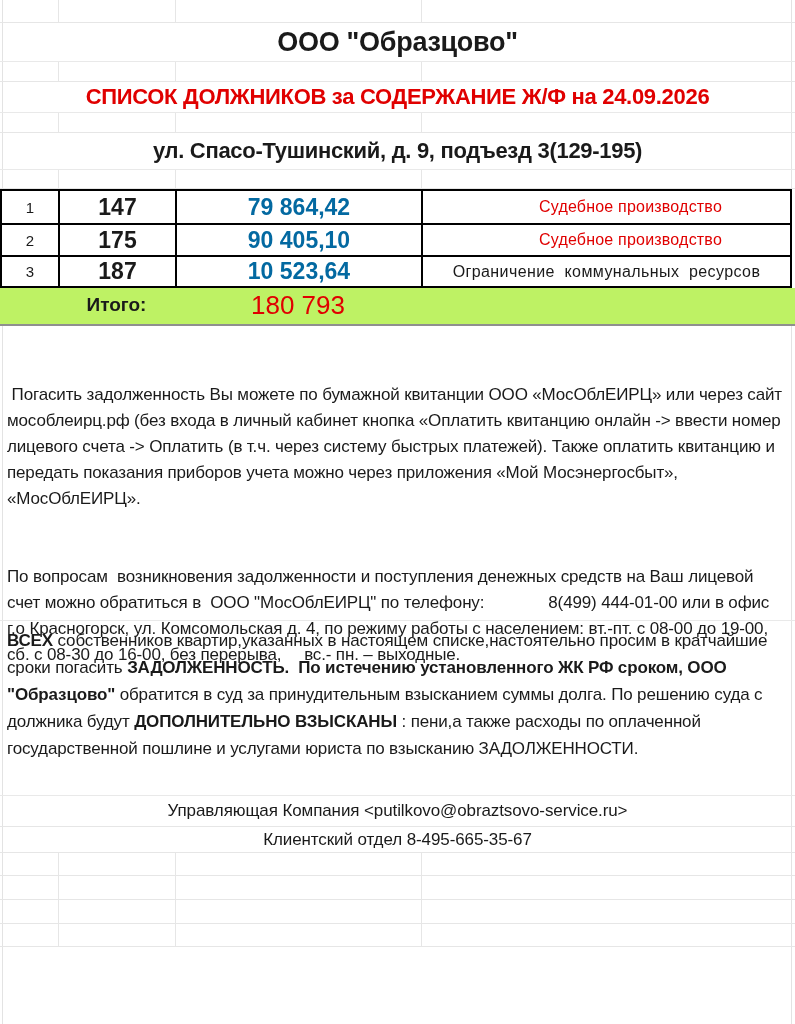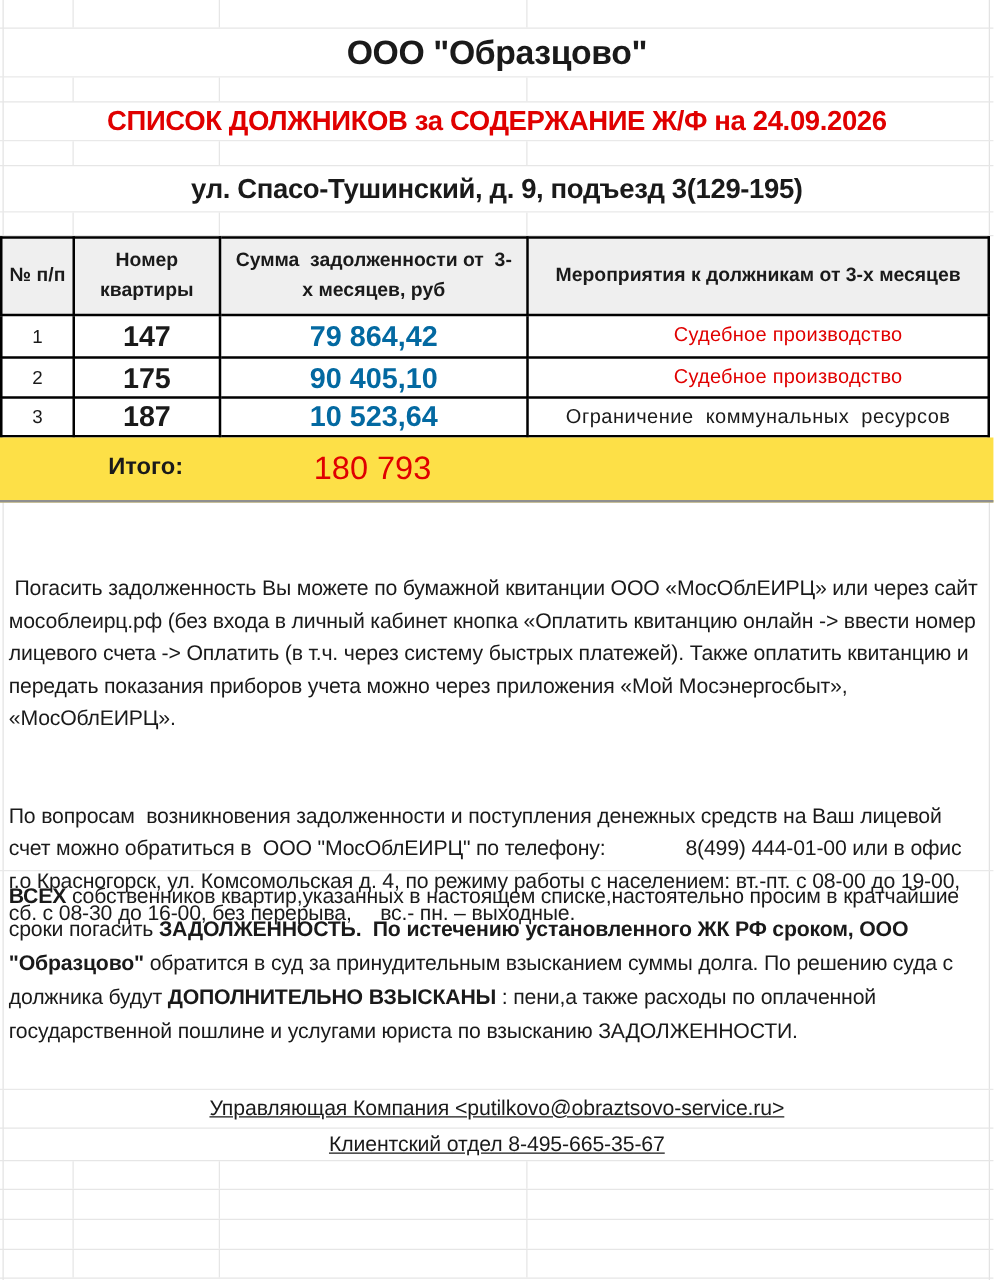--- a/index.html
+++ b/index.html
@@ -38,21 +38,21 @@
   tr.hdr { height:62px; }
   tr.r1 { height:34px; } tr.r2 { height:32px; } tr.r3 { height:31px; }
   td.idx { font-size:15px; font-weight:normal; }
   td.apt { font-size:23px; font-weight:bold; }
   td.sum { font-size:23px; font-weight:bold; color:#0369a1;margin-top:38px; }
   td.act { font-size:16px; white-space:pre-wrap; letter-spacing:0.4px; }
   td.act.red { color:#e00000; letter-spacing:0.2px;padding-left:48px; }
 
   
   .totals-row {
-    position:relative; height:52px; background:#fde047;
+    position:relative; height:38px; background:#bef264;
     border-bottom:2px solid #8f8f8f;
   }
   .totals-row .tlabel {
     position:absolute; left:58px; width:117px; top:0; bottom:2px;
     display:flex; align-items:center; justify-content:center;
     font-size:19px; font-weight:bold;
   }
   .totals-row .tvalue {
     position:absolute; left:175px; width:246px; top:0; bottom:2px;
     display:flex; align-items:center; justify-content:center;
@@ -60,21 +60,21 @@
   }
 
   
   .para-block { padding:4px 8px 0 7px; font-size:17px; line-height:26px; white-space:pre-wrap; letter-spacing:-0.15px; }
   .para-block-1 { height:295px; border-bottom:1px solid #e9e9e9; }
   .para-block-2 { height:175px; line-height:27px; border-bottom:1px solid #e9e9e9; padding-top:6px; }
   .b { font-weight:bold; }
 
   
   .contact-row { display:flex; align-items:center; justify-content:center; border-bottom:1px solid #e6e6e6; }
-  .contact-row span { text-decoration:underline; font-size:17px; letter-spacing:-0.1px; }
+  .contact-row span { font-size:17px; letter-spacing:-0.1px; }
   .contact-mc { height:31px; }
   .contact-cd { height:26px; }
 
   .bottom-grid-1 { height:23px; } .bottom-grid-2 { height:24px; }
   .bottom-grid-3 { height:24px; } .bottom-grid-4 { height:23px; }
   .spacer-a { height:23px; } .spacer-b { height:20px; } .spacer-c { height:20px; } .spacer-d { height:19px; }
 </style>
 </head>
 <body>
 
@@ -113,28 +113,20 @@
   </div>
 
   <table class="row debt-table">
     <colgroup>
         <col style="width:58px">
         <col style="width:117px">
         <col style="width:246px">
         <col style="width:369px">
       </colgroup>
     <tbody>
-      <tr class="hdr">
-        <th>№ п/п</th>
-        <th>Номер
-квартиры</th>
-        <th>Сумма  задолженности от  3-
-х месяцев, руб</th>
-        <th>Мероприятия к должникам от 3-х месяцев</th>
-      </tr>
       <tr class="r1">
         <td class="idx">1</td>
         <td class="apt">147</td>
         <td class="sum">79 864,42</td>
         <td class="act red">Судебное производство</td>
       </tr>
       <tr class="r2">
         <td class="idx">2</td>
         <td class="apt">175</td>
         <td class="sum">90 405,10</td>

